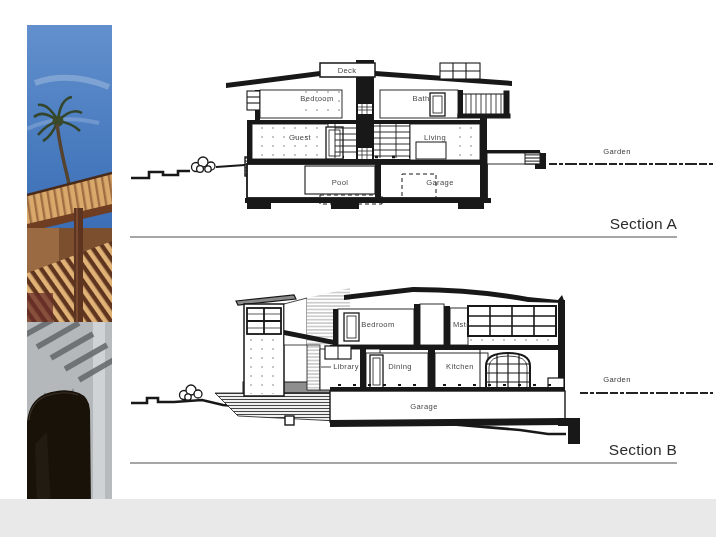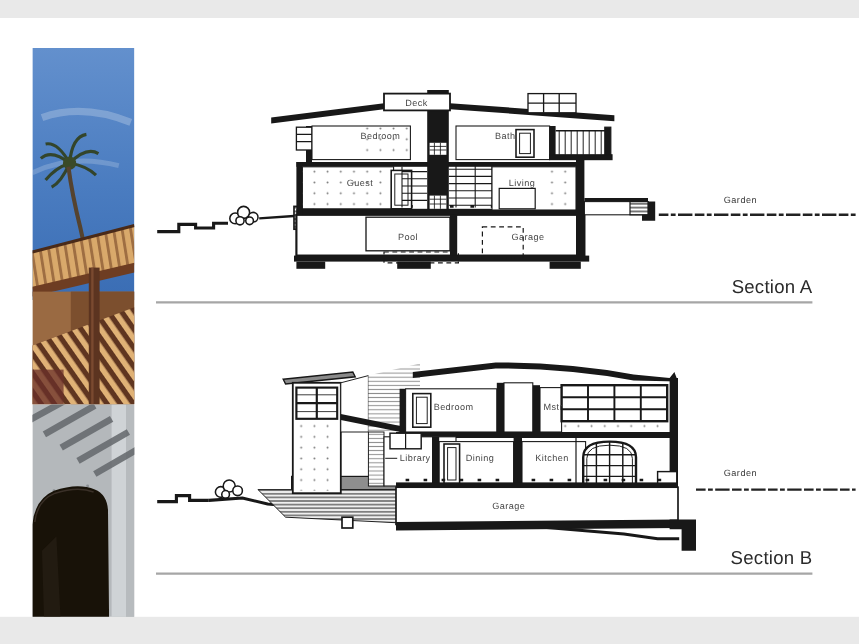--- a/index.html
+++ b/index.html
@@ -1,18 +1,18 @@
 <!DOCTYPE html>
 <html><head>
 <meta charset="utf-8">
 <style>
   html,body{margin:0;padding:0;background:#e9e9e9;}
   .slide{
     position:relative;width:716px;height:499px;background:#fff;overflow:hidden;
-    font-family:"Liberation Sans", sans-serif;margin:15px auto;
+    font-family:"Liberation Sans", sans-serif;margin:0 auto;
   }
   .abs{position:absolute;}
   .photo-strip{left:27px;top:25px;width:85px;height:486px;}
   .drawing text{font-family:"Liberation Sans", sans-serif;}
   .room-label{font-size:7.6px;fill:#474747;letter-spacing:.35px;text-anchor:middle;}
   .garden-label{font-size:7.6px;fill:#3a3a3a;letter-spacing:.4px;text-anchor:middle;}
   .section-title{font-size:15.5px;fill:#2b2b2b;letter-spacing:.2px;text-anchor:end;}
   .ink{stroke:#181818;}
 </style>
 </head>

